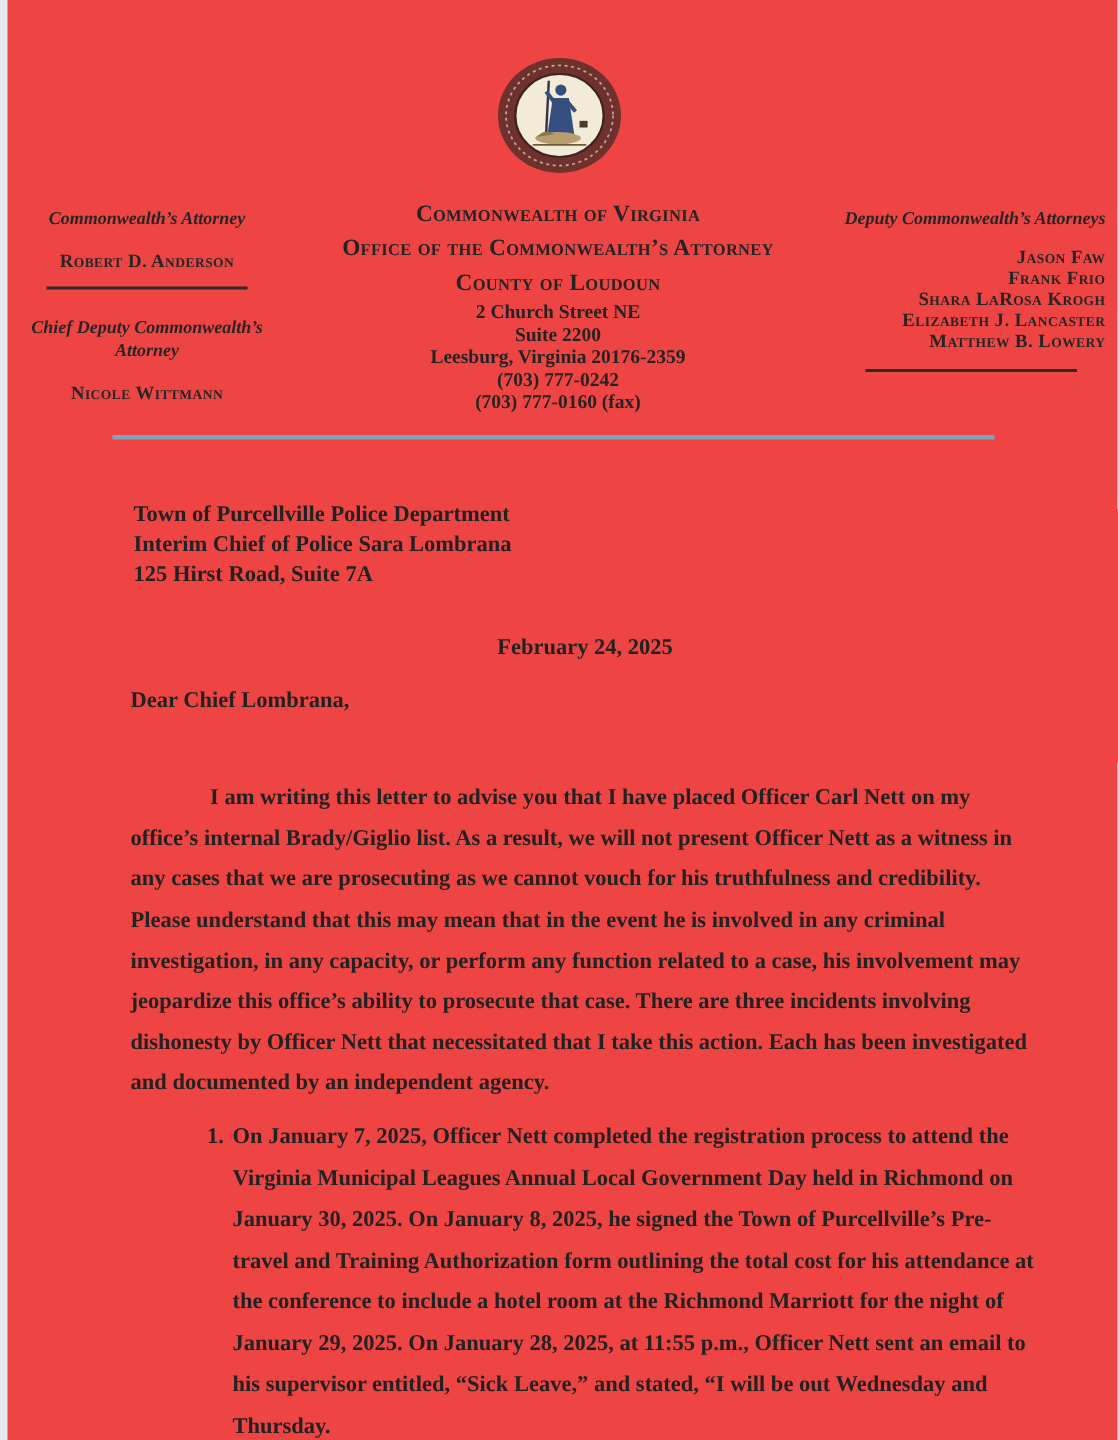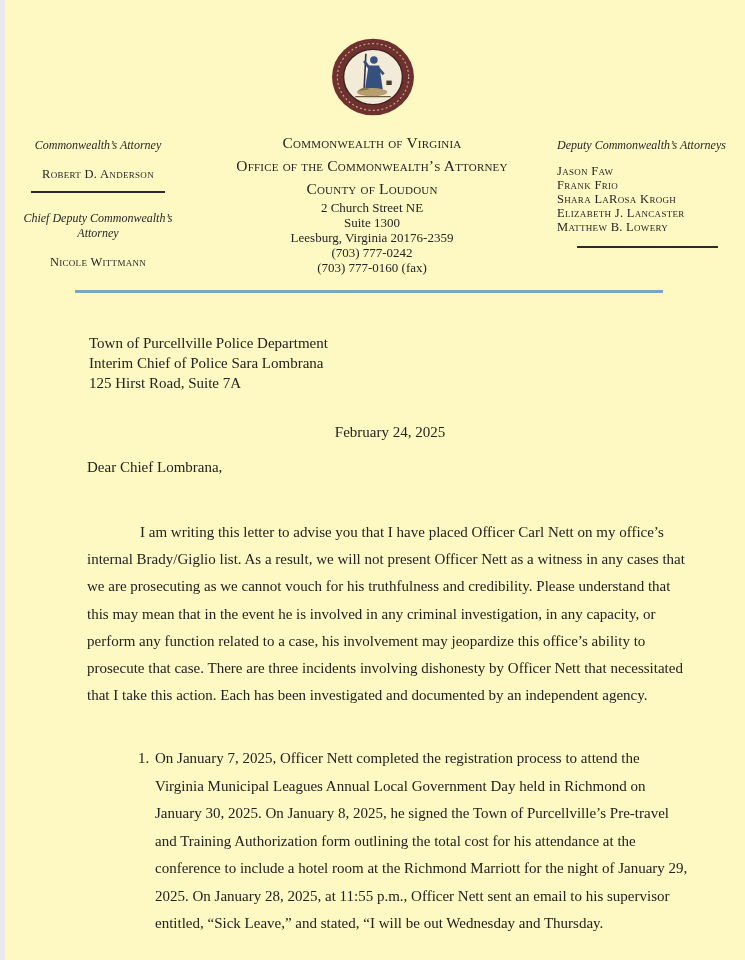--- a/index.html
+++ b/index.html
@@ -1,35 +1,36 @@
 <!DOCTYPE html>
 <html><head>
 <meta charset="utf-8">
 <style>
   html, body { margin: 0; padding: 0; background: #ffffff; }
   .page {
     position: relative;
     width: 745px;
     height: 960px;
-    background: #fef9c3;
+    background: #ef4444;
     font-family: "Liberation Serif", serif;
     color: #222;
     overflow: hidden;
+    font-weight: bold;
   }
   .edge-strip {
     position: absolute; left: 0; top: 0; width: 5px; height: 100%;
     background: #e8e8ef;
   }
   
   .seal { position: absolute; top: 36px; left: 50%; transform: translateX(-50%); }
 
   
   .col-left  { position: absolute; top: 138px; left: 10px;  width: 176px; text-align: center; }
   .col-center{ position: absolute; top: 131px; left: 182px; width: 380px; text-align: center; }
-  .col-right { position: absolute; top: 138px; left: 557px; width: 180px; text-align: left; }
+  .col-right { position: absolute; top: 138px; left: 557px; width: 180px; text-align: right; }
 
   .role { font-style: italic; font-size: 12px; line-height: 15px; color: #262626; }
   .sc   { font-variant: small-caps; }
   .person-name { font-size: 12.5px; line-height: 14px; letter-spacing: 0.3px; color: #262626; }
   .col-left .person-name { margin-top: 14px; }
   .rule {
     border: none; border-top: 2.5px solid #2b2b2b;
     width: 134px; margin: 10px auto 0 auto;
   }
   .col-left .role-2 { margin-top: 18px; }
@@ -87,21 +88,21 @@
     <hr class="rule">
     <div class="role role-2">Chief Deputy Commonwealth’s Attorney</div>
     <div class="person-name sc">Nicole Wittmann</div>
   </div>
 
   <div class="col-center">
     <div class="org-line sc">Commonwealth of Virginia</div>
     <div class="org-line sc">Office of the Commonwealth’s Attorney</div>
     <div class="org-line sc">County of Loudoun</div>
     <div class="addr-line">2 Church Street NE</div>
-    <div class="addr-line">Suite 1300</div>
+    <div class="addr-line">Suite 2200</div>
     <div class="addr-line">Leesburg, Virginia 20176-2359</div>
     <div class="addr-line">(703) 777-0242</div>
     <div class="addr-line">(703) 777-0160 (fax)</div>
   </div>
 
   <div class="col-right">
     <div class="role">Deputy Commonwealth’s Attorneys</div>
     <div class="names">
       <div class="person-name sc">Jason Faw</div>
       <div class="person-name sc">Frank Frio</div>

